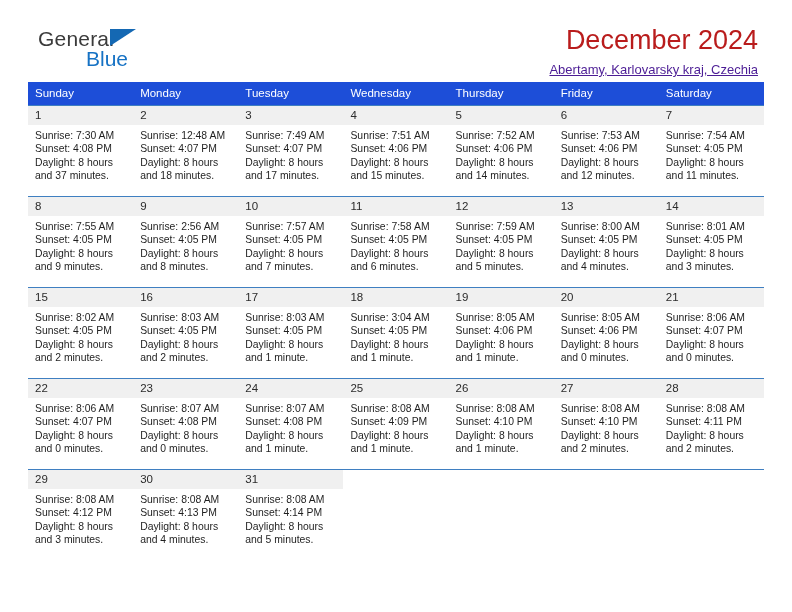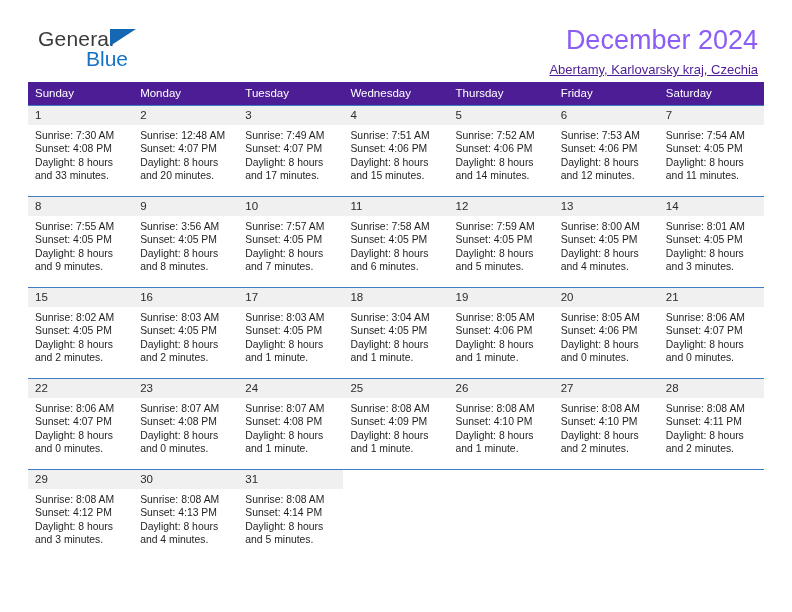--- a/index.html
+++ b/index.html
@@ -62,41 +62,41 @@
     left: 58px;
     top: 22px;
   }
   .title-block {
     text-align: right;
     padding-right: 6px;
   }
   .cal-title {
     font-size: 27px;
     font-weight: normal;
-    color: #8b5cf6;
+    color: #b91c1c;
     line-height: 1.08;
     white-space: nowrap;
   }
   .cal-subtitle {
     font-size: 13px;
     color: #4c1d95;
     margin-top: 7px;
     white-space: nowrap;
     text-decoration: underline;
   }
 
   
   .calendar {
     width: 736px;
     border-collapse: collapse;
     table-layout: fixed;
     margin-top: 6px;
   }
   .calendar th {
-    background: #4c1d95;
+    background: #1d4ed8;
     color: #ffffff;
     font-size: 11.5px;
     font-weight: normal;
     text-align: left;
     padding: 5px 0 6px 7px;
     height: 12px;
     border: none;
   }
   .calendar td {
     vertical-align: top;
@@ -164,32 +164,32 @@
     </thead>
     <tbody id="calendar-body">
         <tr class="week-row">
           <td>
             <div class="cell">
               <div class="daynum">1</div>
               <div class="details">
                 <div>Sunrise: 7:30 AM</div>
                 <div>Sunset: 4:08 PM</div>
                 <div>Daylight: 8 hours</div>
-                <div>and 33 minutes.</div>
+                <div>and 37 minutes.</div>
               </div>
             </div>
           </td>
           <td>
             <div class="cell">
               <div class="daynum">2</div>
               <div class="details">
                 <div>Sunrise: 12:48 AM</div>
                 <div>Sunset: 4:07 PM</div>
                 <div>Daylight: 8 hours</div>
-                <div>and 20 minutes.</div>
+                <div>and 18 minutes.</div>
               </div>
             </div>
           </td>
           <td>
             <div class="cell">
               <div class="daynum">3</div>
               <div class="details">
                 <div>Sunrise: 7:49 AM</div>
                 <div>Sunset: 4:07 PM</div>
                 <div>Daylight: 8 hours</div>
@@ -251,21 +251,21 @@
                 <div>Sunset: 4:05 PM</div>
                 <div>Daylight: 8 hours</div>
                 <div>and 9 minutes.</div>
               </div>
             </div>
           </td>
           <td>
             <div class="cell">
               <div class="daynum">9</div>
               <div class="details">
-                <div>Sunrise: 3:56 AM</div>
+                <div>Sunrise: 2:56 AM</div>
                 <div>Sunset: 4:05 PM</div>
                 <div>Daylight: 8 hours</div>
                 <div>and 8 minutes.</div>
               </div>
             </div>
           </td>
           <td>
             <div class="cell">
               <div class="daynum">10</div>
               <div class="details">

